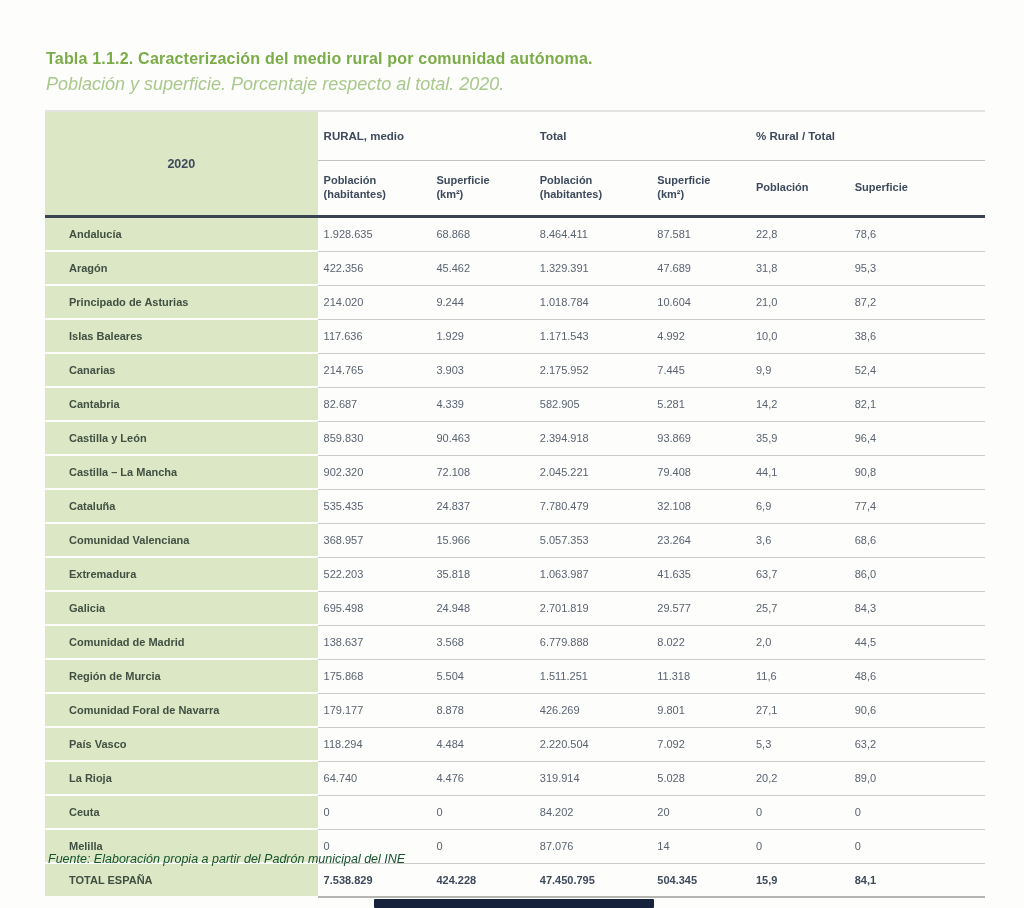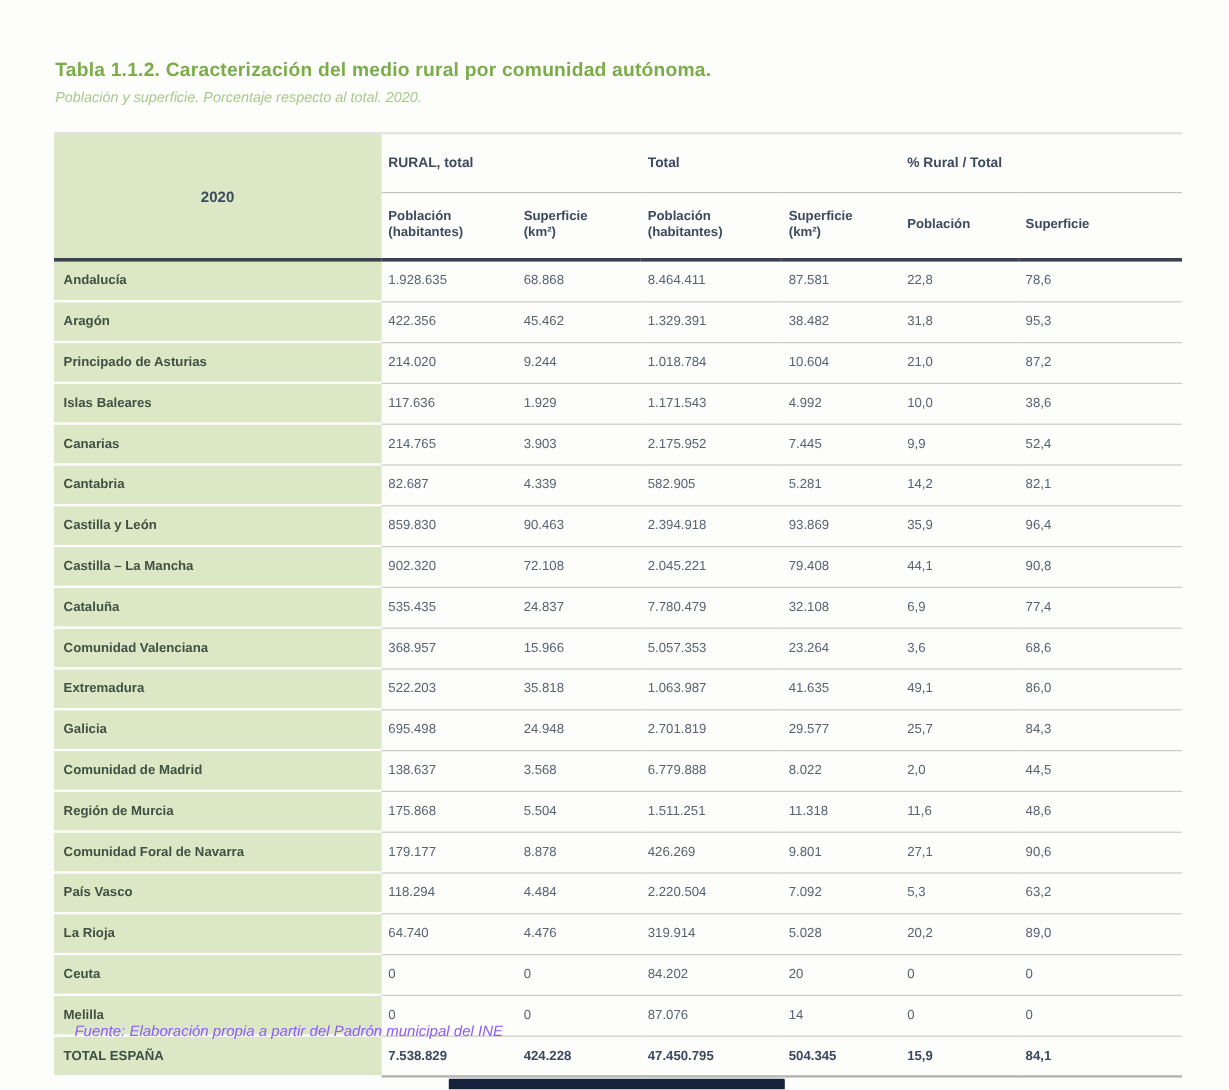--- a/index.html
+++ b/index.html
@@ -8,21 +8,21 @@
     background:#fdfdfc;
     font-family:"Liberation Sans", sans-serif;
     overflow:hidden;
   }
   .title{
     position:absolute;left:46px;top:50px;width:900px;
     color:#7aac47;font-weight:bold;font-size:16px;letter-spacing:.2px;
   }
   .subtitle{
     position:absolute;left:46px;top:74px;width:900px;
-    color:#a9c88c;font-style:italic;font-size:12px;
+    color:#a9c88c;font-style:italic;font-size:18px;
   }
   table.data{
     position:absolute;left:45px;top:110px;width:940px;
     border-collapse:collapse;table-layout:fixed;
     font-size:11px;border-top:2px solid #e3e3e0;
   }
   col.c-region{width:29%}
   col.c-rpob{width:12%}
   col.c-rsup{width:11%}
   col.c-tpob{width:12.5%}
@@ -43,34 +43,34 @@
     height:52px;vertical-align:middle;font-size:11px;line-height:1.25;
     padding-left:6px;white-space:pre-line;
   }
   thead tr.sub-row th{border-bottom:3px solid #3a4352;}
   thead tr.sub-row th.year-cell,
   thead .year-cell{border-bottom:3px solid #3a4352;}
 
   tbody td{height:30px;vertical-align:middle;}
   td.region{
     background:#dbe7c5;color:#40503f;font-weight:bold;
-    padding-left:8px;border-bottom:2px solid #fdfdfc;
+    padding-left:24px;border-bottom:2px solid #fdfdfc;
     color:#415042;
   }
   td.num{
     color:#5a6370;padding-left:6px;
     border-bottom:1px solid #cbcbc8;
   }
   tr.total td{font-weight:bold;color:#3d4a5c;}
   tr.total td.num{border-top:1px solid #9b9b98;border-bottom:2px solid #b4b4b0;}
   tr.total td.region{border-top:1px solid #9b9b98;border-bottom:2px solid #fdfdfc;color:#3f4e41;}
 
   .source{
-    position:absolute;left:62px;top:852px;width:900px;
-    color:#8b5cf6;font-style:italic;font-size:12.5px;
+    position:absolute;left:48px;top:852px;width:900px;
+    color:#14532d;font-style:italic;font-size:12.5px;
   }
   .bottom-bar{
     position:absolute;left:374px;top:899px;width:280px;height:9px;
     background:#16223c;border-radius:1px;
   }
 </style>
 </head>
 <body>
 
 <div class="title">Tabla 1.1.2. Caracterización del medio rural por comunidad autónoma.</div>
@@ -82,21 +82,21 @@
       <col class="c-rpob">
       <col class="c-rsup">
     <col class="c-tpob">
       <col class="c-tsup">
       <col class="c-ppob">
       <col class="c-psup">
   </colgroup>
   <thead>
     <tr class="group-row">
       <th rowspan="2" class="year-cell">2020</th>
-      <th colspan="2" class="group">RURAL, total</th>
+      <th colspan="2" class="group">RURAL, medio</th>
       <th colspan="2" class="group">Total</th>
       <th colspan="2" class="group">% Rural / Total</th>
     </tr>
     <tr class="sub-row">
       <th class="sub">Población
 (habitantes)</th>
       <th class="sub">Superficie
 (km²)</th>
       <th class="sub">Población
 (habitantes)</th>
@@ -114,21 +114,21 @@
         <td class="num">8.464.411</td>
         <td class="num">87.581</td>
         <td class="num">22,8</td>
         <td class="num">78,6</td>
       </tr>
       <tr>
         <td class="region">Aragón</td>
         <td class="num">422.356</td>
         <td class="num">45.462</td>
         <td class="num">1.329.391</td>
-        <td class="num">38.482</td>
+        <td class="num">47.689</td>
         <td class="num">31,8</td>
         <td class="num">95,3</td>
       </tr>
       <tr>
         <td class="region">Principado de Asturias</td>
         <td class="num">214.020</td>
         <td class="num">9.244</td>
         <td class="num">1.018.784</td>
         <td class="num">10.604</td>
         <td class="num">21,0</td>
@@ -196,21 +196,21 @@
         <td class="num">23.264</td>
         <td class="num">3,6</td>
         <td class="num">68,6</td>
       </tr>
       <tr>
         <td class="region">Extremadura</td>
         <td class="num">522.203</td>
         <td class="num">35.818</td>
         <td class="num">1.063.987</td>
         <td class="num">41.635</td>
-        <td class="num">49,1</td>
+        <td class="num">63,7</td>
         <td class="num">86,0</td>
       </tr>
       <tr>
         <td class="region">Galicia</td>
         <td class="num">695.498</td>
         <td class="num">24.948</td>
         <td class="num">2.701.819</td>
         <td class="num">29.577</td>
         <td class="num">25,7</td>
         <td class="num">84,3</td>

